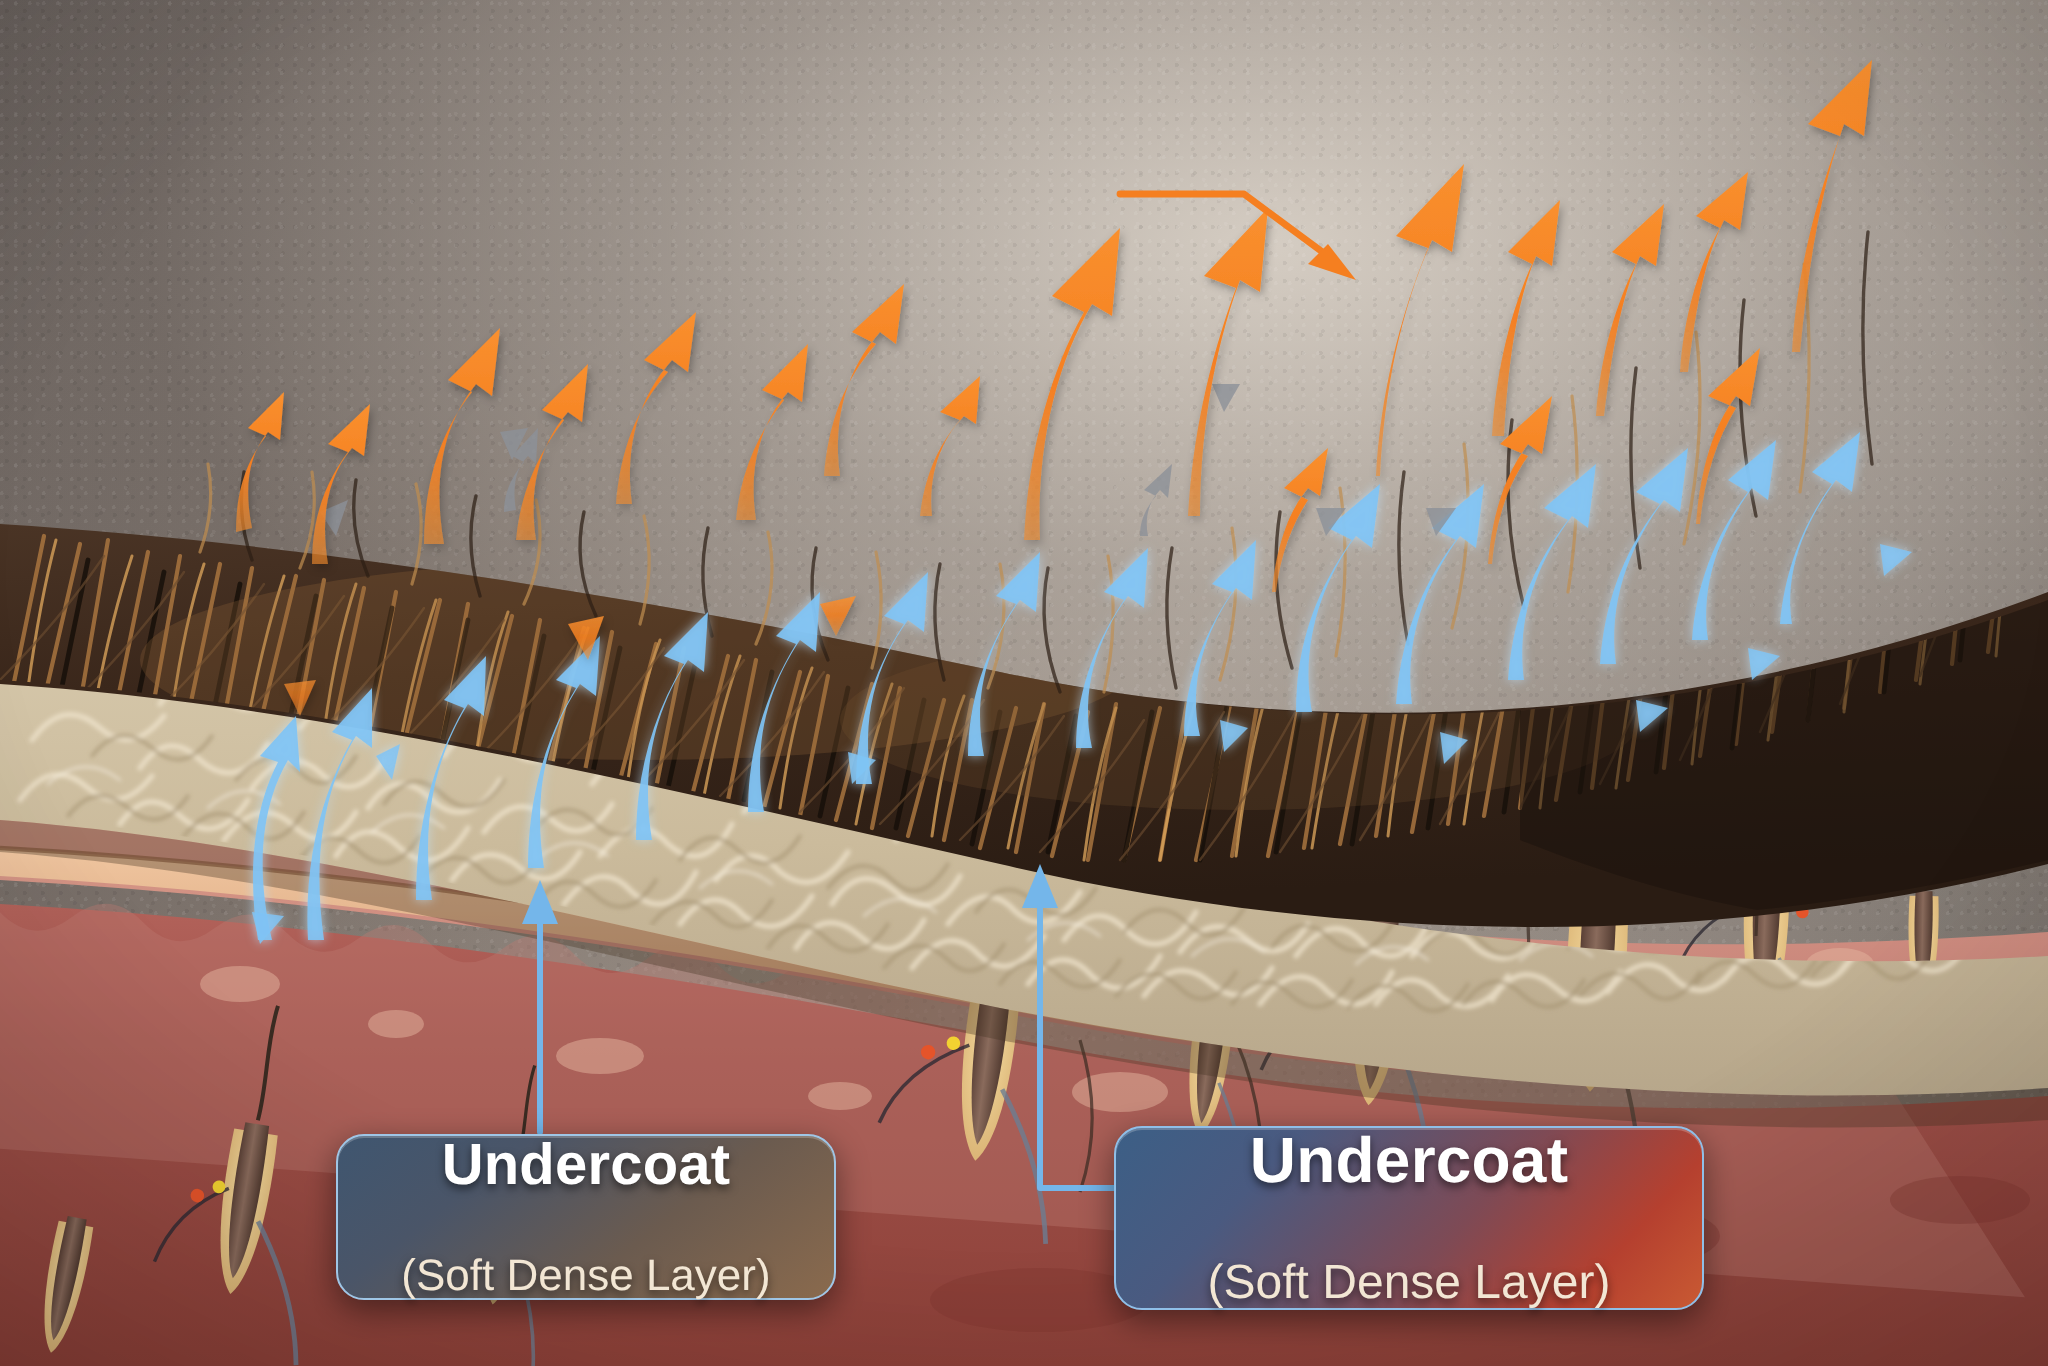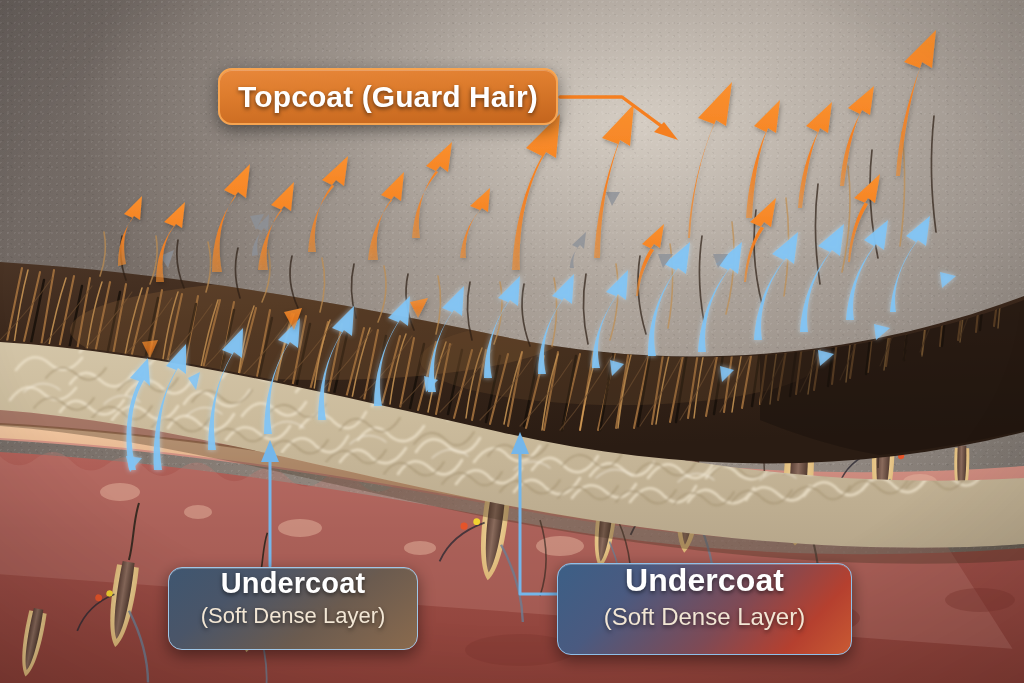--- a/index.html
+++ b/index.html
@@ -29,21 +29,21 @@
     background-size:7px 7px, 9px 9px, 11px 11px, 13px 13px;
   }
 
   
   .layer { position:absolute; left:0; top:0; width:1024px; height:683px; }
 
   
   .callout{
     position:absolute;
     border-radius:14px;
-    display:flex; flex-direction:column; align-items:center; justify-content:flex-start;
+    display:flex; flex-direction:column; align-items:center; justify-content:space-between;
     text-align:center; line-height:1.05;
     box-shadow:0 5px 16px rgba(0,0,0,.45), inset 0 1px 0 rgba(255,255,255,.22);
   }
   .callout .t1{ font-size:31px; font-weight:bold; color:#ffffff;
                 text-shadow:0 2px 4px rgba(0,0,0,.55); letter-spacing:.1px; }
   .callout .t2{ font-size:23px; font-weight:normal; color:#f2e6d4;
                 text-shadow:0 2px 4px rgba(0,0,0,.55); margin-top:6px; }
 
   
   #topcoat-callout{
@@ -659,23 +659,20 @@
     <g fill="none" stroke="#74b6ea" stroke-width="3" stroke-linecap="round" stroke-linejoin="round">
       <path d="M270,566 L270,458"></path>
       <path d="M557,594 L520,594 L520,450"></path>
     </g>
     <path d="M270,440 L261,462 L279,462 Z" fill="#74b6ea"></path>
     <path d="M520,432 L511,454 L529,454 Z" fill="#74b6ea"></path>
   </svg>
 
   <div class="bg-vig"></div>
 
-  <div class="callout" id="topcoat-callout">
-    <div class="t1">Topcoat (Guard Hair)</div>
-  </div>
 
   <div class="callout" id="undercoat-callout-left">
     <div class="t1">Undercoat</div>
     <div class="t2">(Soft Dense Layer)</div>
   </div>
 
   <div class="callout" id="undercoat-callout-right">
     <div class="t1">Undercoat</div>
     <div class="t2">(Soft Dense Layer)</div>
   </div>

